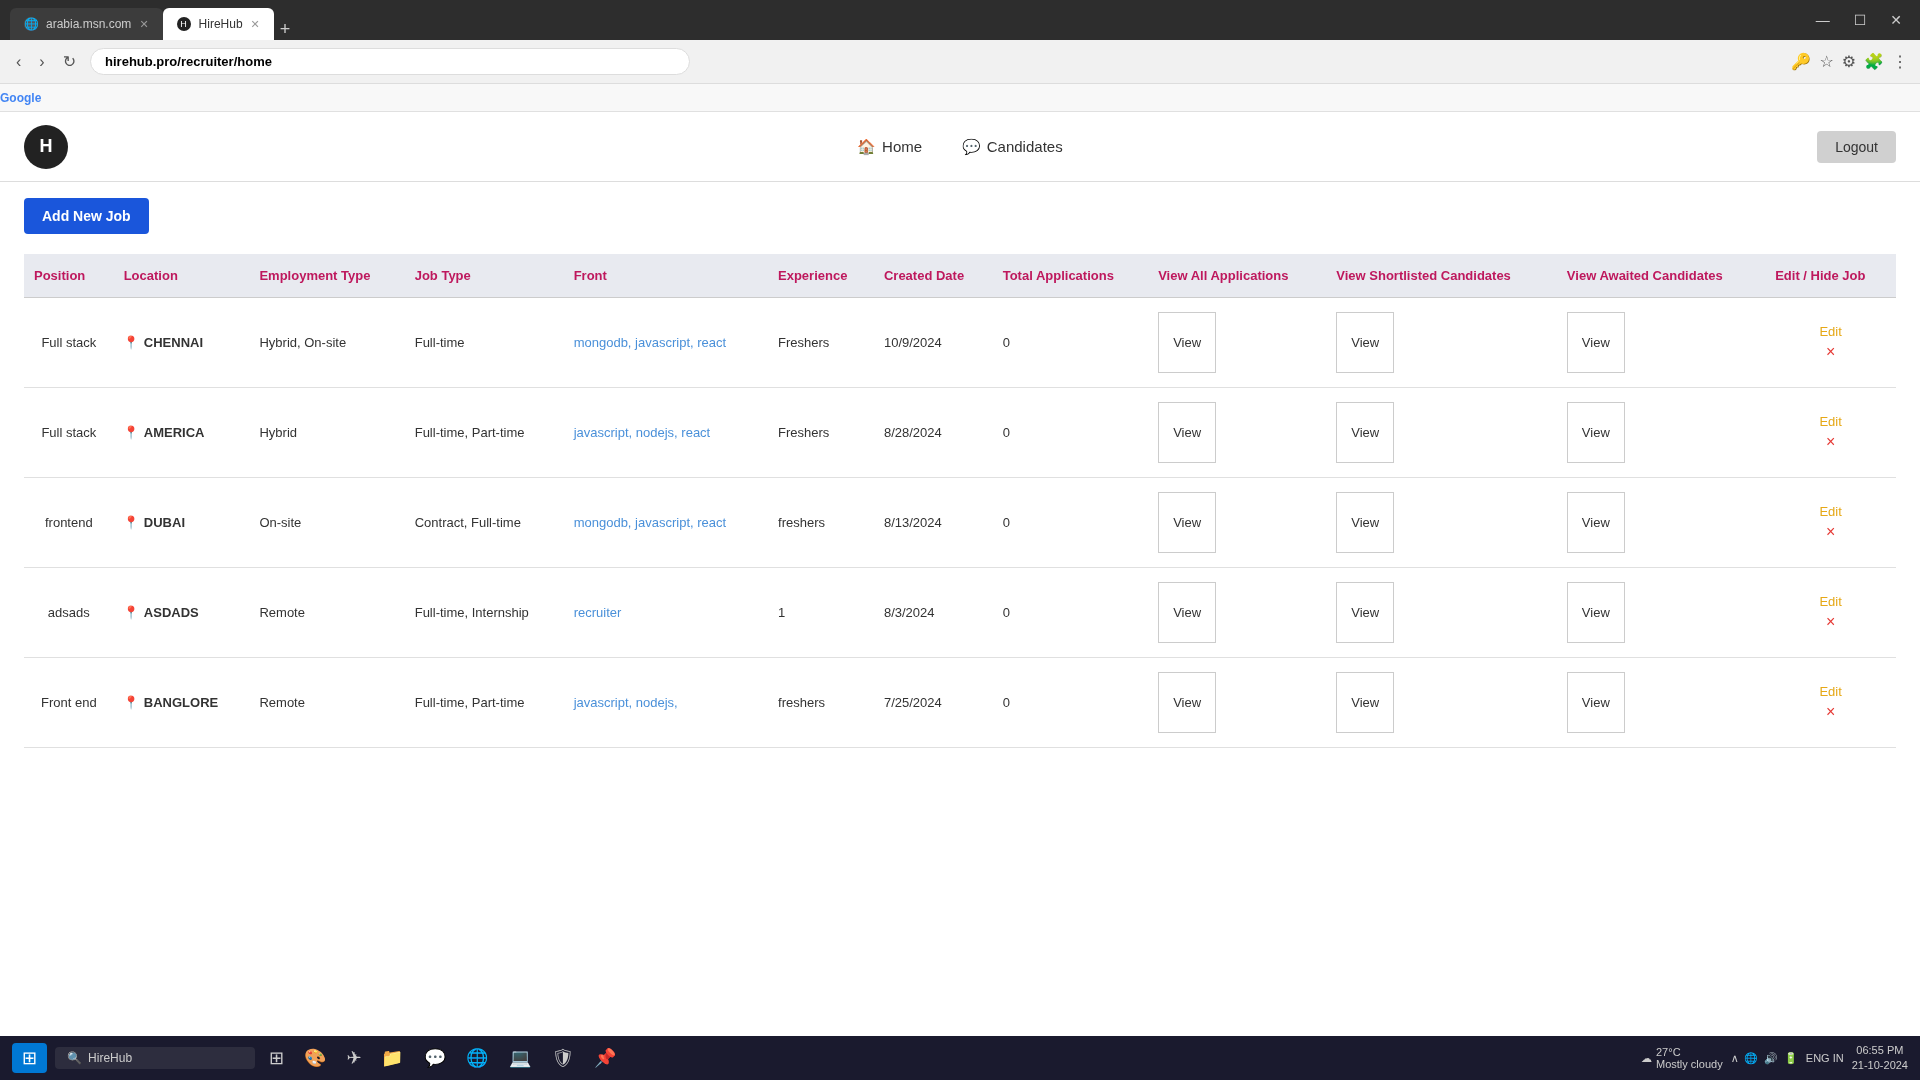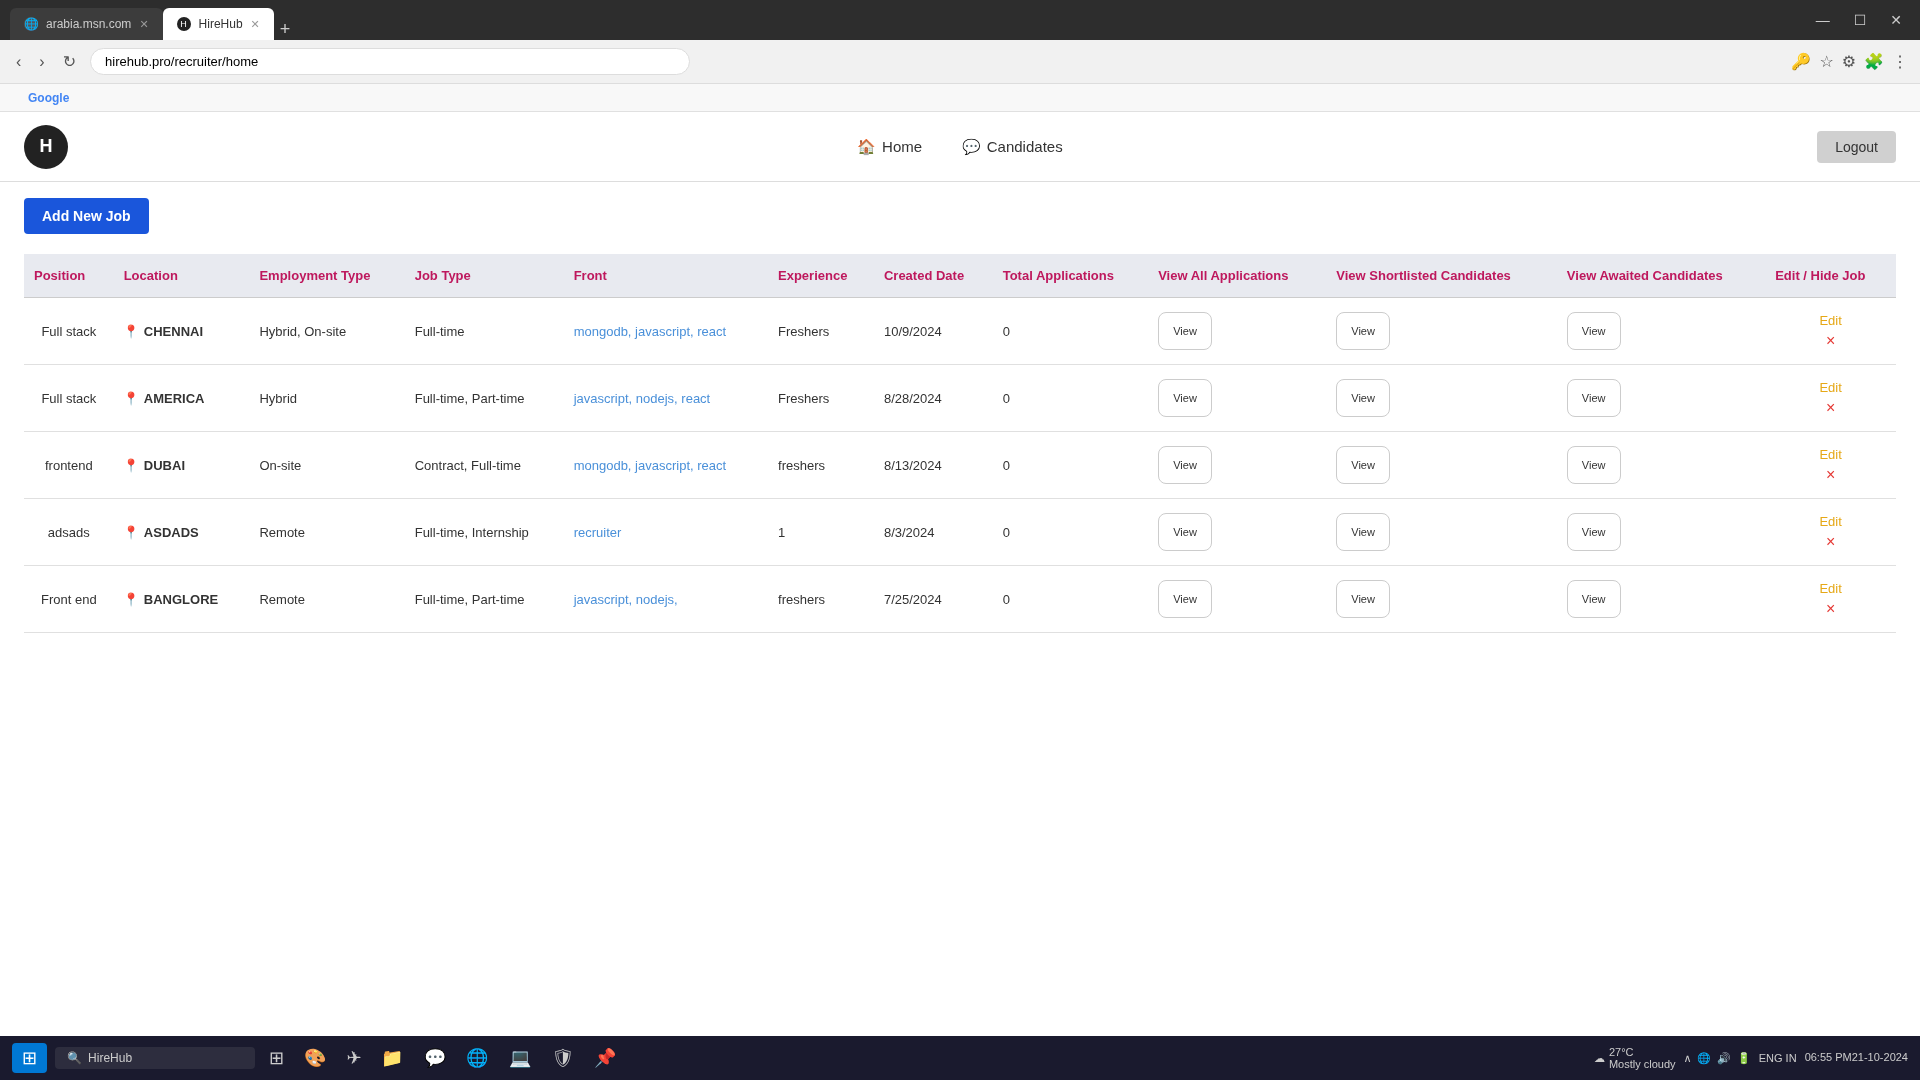--- a/index.html
+++ b/index.html
@@ -13,26 +13,26 @@
     .browser-tab .tab-close { color: #999; font-size: 11px; cursor: pointer; }
     .browser-tab .tab-icon { width: 14px; height: 14px; border-radius: 50%; background: #555; display: inline-block; }
     .browser-tab.active .tab-icon { background: #1a73e8; color: white; font-size: 8px; display: flex; align-items: center; justify-content: center; }
     .new-tab-btn { background: none; border: none; color: #ccc; font-size: 18px; cursor: pointer; padding: 0 6px; }
     .window-controls { margin-left: auto; display: flex; gap: 8px; }
     .win-btn { background: none; border: none; color: #ccc; font-size: 14px; cursor: pointer; padding: 4px 8px; }
 
     
     .address-bar { background: #f1f1f1; height: 44px; display: flex; align-items: center; padding: 0 12px; gap: 10px; border-bottom: 1px solid #ddd; }
     .nav-btn { background: none; border: none; color: #555; font-size: 16px; cursor: pointer; padding: 4px; }
-    .address-input { flex: 1; background: #fff; border: 1px solid #ddd; border-radius: 20px; padding: 5px 14px; font-size: 13px; max-width: 600px; }
+    .address-input { flex: 1; background: #fff; border: 1px solid #ddd; border-radius: 20px; padding: 5px 14px; font-size: 13px; max-width: 600px; font-weight: bold; }
     .addr-icons { display: flex; gap: 8px; margin-left: auto; }
     .addr-icon { font-size: 16px; color: #555; cursor: pointer; }
 
     
-    .google-bar { background: #f8f8f8; height: 28px; display: flex; align-items: center; padding: 0 28px; border-bottom: 1px solid #e0e0e0; }
+    .google-bar { background: #f8f8f8; height: 28px; display: flex; align-items: center; padding: 0 0; border-bottom: 1px solid #e0e0e0; }
     .google-logo { font-size: 12px; color: #4285f4; font-weight: bold; }
 
     
     .app-header { background: #fff; height: 70px; display: flex; align-items: center; padding: 0 24px; border-bottom: 1px solid #ddd; position: relative; }
     .app-logo { width: 44px; height: 44px; background: #222; border-radius: 50%; color: #fff; display: flex; align-items: center; justify-content: center; font-weight: bold; font-size: 18px; }
     .app-nav { display: flex; gap: 40px; position: absolute; left: 50%; transform: translateX(-50%); }
     .nav-link { text-decoration: none; color: #333; font-size: 15px; display: flex; align-items: center; gap: 6px; }
     .logout-btn { margin-left: auto; background: #d0d0d0; border: none; padding: 8px 18px; border-radius: 4px; cursor: pointer; font-size: 14px; color: #333; }
 
     
@@ -43,32 +43,32 @@
     .table-container { width: 100%; overflow: hidden; }
     table { width: 100%; border-collapse: collapse; }
     thead tr { background: #e8eaf0; }
     thead th { padding: 14px 10px; text-align: left; font-weight: 600; font-size: 13px; color: #be185d; border-bottom: 1px solid #ccc; }
     tbody tr { border-bottom: 1px solid #e0e0e0; }
     tbody td { padding: 14px 10px; vertical-align: middle; font-size: 13px; color: #333; }
     .position-cell { color: #333; font-size: 13px; text-align: center; }
     .location-cell { display: flex; align-items: center; gap: 4px; font-size: 13px; font-weight: 600; color: #333; }
     .loc-icon { color: #555; font-size: 13px; }
     .skills-cell { color: #4a90d9; font-size: 13px; }
-    .view-btn { background: #fff; border: 1px solid #ccc; padding: 12px 14px; border-radius: 8px; cursor: pointer; font-size: 11px; color: #333; }
+    .view-btn { background: #fff; border: 1px solid #ccc; padding: 22px 14px; border-radius: 0; cursor: pointer; font-size: 13px; color: #333; }
     .edit-btn { color: #e6a817; background: none; border: none; cursor: pointer; font-size: 13px; display: block; }
     .delete-btn { color: #e53935; background: none; border: none; cursor: pointer; font-size: 16px; display: block; margin-top: 4px; }
     .edit-hide-cell { display: flex; flex-direction: column; align-items: center; }
 
     
     .taskbar { position: fixed; bottom: 0; left: 0; right: 0; background: #1a1a2e; height: 44px; display: flex; align-items: center; padding: 0 12px; gap: 8px; z-index: 100; }
     .taskbar-start { background: #0078d4; color: #fff; border: none; padding: 4px 10px; border-radius: 4px; font-size: 18px; cursor: pointer; }
     .taskbar-search { background: #2d2d3e; border: none; color: #ccc; padding: 4px 12px; border-radius: 4px; font-size: 12px; width: 200px; display: flex; align-items: center; gap: 6px; }
     .taskbar-icon { font-size: 18px; cursor: pointer; color: #ccc; padding: 2px 6px; }
     .taskbar-right { margin-left: auto; display: flex; align-items: center; gap: 8px; color: #ccc; font-size: 11px; }
-    .taskbar-time { display: flex; flex-direction: row; align-items: flex-start; line-height: 1.4; }
+    .taskbar-time { display: flex; flex-direction: column; align-items: center; line-height: 1.4; }
     .sys-tray { display: flex; gap: 6px; align-items: center; }
     .weather-widget { display: flex; align-items: center; gap: 4px; font-size: 11px; color: #ccc; }
   </style>
 </head>
 <body>
 
 <div class="browser-chrome">
   <div class="browser-tabs">
     <div class="browser-tab">
       <span class="tab-icon">🌐</span>

